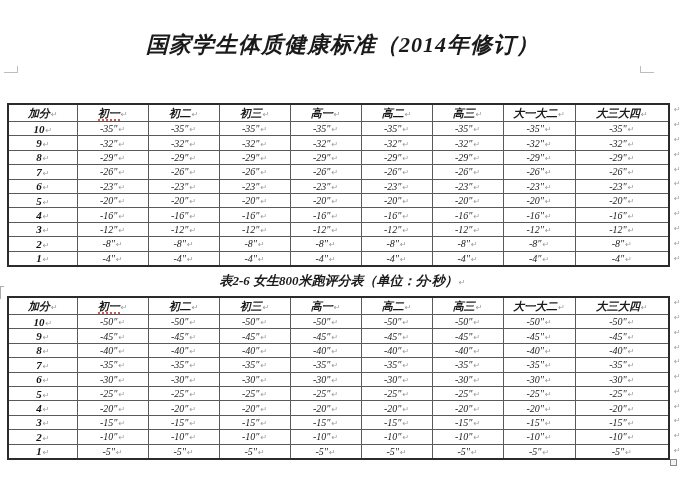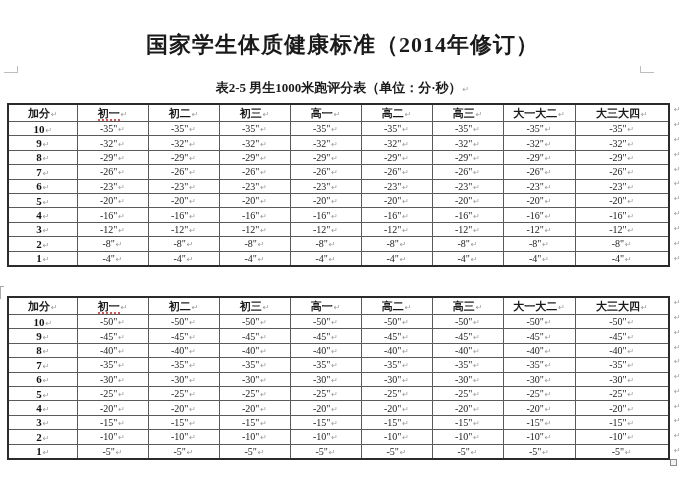--- a/index.html
+++ b/index.html
@@ -1,20 +1,20 @@
 <!DOCTYPE html>
 <html><head>
 <meta charset="utf-8">
 <style>
   html,body{margin:0;padding:0;}
   body{
     width:685px;height:502px;background:#ffffff;position:relative;overflow:hidden;
     font-family:"Liberation Serif","DejaVu Serif",serif;color:#1a1a1a;
   }
-  .page{position:absolute;inset:0;}
+  .page{position:absolute;inset:0;font-style:italic;}
   .doc-title{
     position:absolute;top:30px;left:0;width:685px;text-align:center;
     font-size:22px;font-weight:bold;letter-spacing:1px;white-space:nowrap;
   }
   .caption{
     position:absolute;left:0;width:685px;text-align:center;
     font-size:13px;font-weight:bold;white-space:nowrap;
   }
   .caption-1{top:79px;}
   .caption-2{top:272px;}
@@ -70,23 +70,20 @@
 <body>
 
 <div class="page">
 
   <div class="corner-mark-left"></div>
   <div class="corner-mark-right"></div>
   <div class="edge-mark"></div>
 
   <div class="doc-title">国家学生体质健康标准（2014年修订）</div>
 
-  <div class="caption caption-1">
-    <span>表2-5  男生1000米跑评分表（单位：分·秒）</span><span class="pmark">↵</span>
-  </div>
 
   <table class="doc-table table-1">
     <colgroup>
       <col class="col-score">
         <col class="col-grade">
         <col class="col-grade">
         <col class="col-grade">
       <col class="col-grade">
         <col class="col-grade">
         <col class="col-grade">
@@ -226,20 +223,23 @@
       <div class="rowmark">↵</div>
       <div class="rowmark">↵</div>
       <div class="rowmark">↵</div>
       <div class="rowmark">↵</div>
       <div class="rowmark">↵</div>
       <div class="rowmark">↵</div>
       <div class="rowmark">↵</div>
       <div class="rowmark">↵</div>
     </div>
 
+  <div class="caption caption-2">
+    <span>表2-6  女生800米跑评分表（单位：分·秒）</span><span class="pmark">↵</span>
+  </div>
 
   <table class="doc-table table-2">
     <colgroup>
       <col class="col-score">
         <col class="col-grade">
         <col class="col-grade">
         <col class="col-grade">
       <col class="col-grade">
         <col class="col-grade">
         <col class="col-grade">

